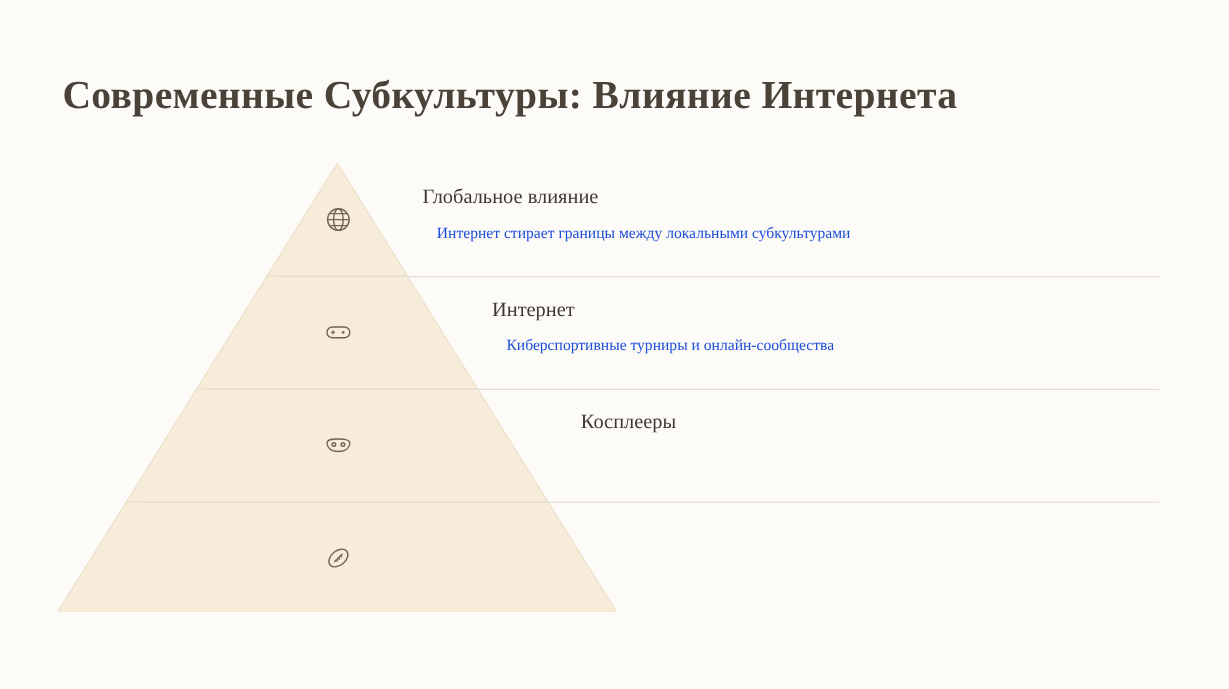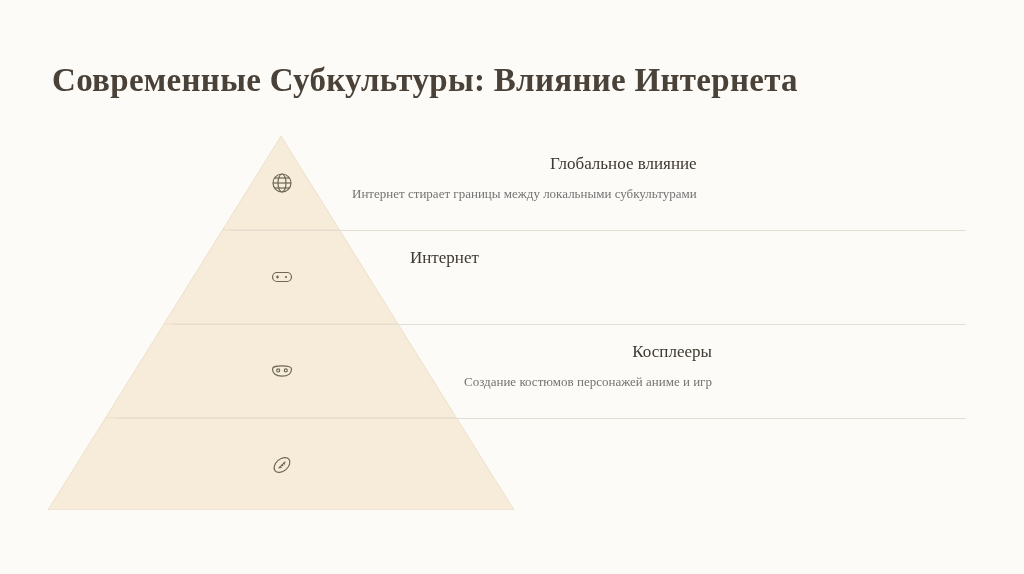--- a/index.html
+++ b/index.html
@@ -46,21 +46,20 @@
     display: block;
   }
 
   
   .levels {
     position: absolute;
     left: 0;
     top: 136px;
     width: 832px;
     height: 374px;
-    text-align: right;
   }
 
   .divider {
     position: absolute;
     height: 1px;
     background: #e3ded4;
     top: 0;
   }
   .divider-0 { left: 230px; width: 736px; top: 94px; }
   .divider-1 { left: 174px; width: 792px; top: 188px; }
@@ -84,34 +83,34 @@
     font-family: "Liberation Serif", serif;
     font-size: 17px;
     font-weight: 400;
     color: #3d3830;
     margin: 0 0 12px 0;
     white-space: nowrap;
   }
   .lvl-desc {
     font-family: "Liberation Serif", serif;
     font-size: 13px;
-    color: #737373;
-    margin: 0;
+    color: #1d4ed8;
+    margin: 12px;
     white-space: nowrap;
   }
 
   
   .icon-0 { left: 267px; top: 32px; }
   .text-0 { left: 352px; top: 18px; }
 
   .icon-1 { left: 267px; top: 126px; }
   .text-1 { left: 410px; top: 112px; }
 
   .icon-2 { left: 267px; top: 220px; }
-  .text-2 { left: 464px; top: 206px; }
+  .text-2 { left: 484px; top: 206px; }
 
   .icon-3 { left: 267px; top: 314px; }
   .text-3 { left: 524px; top: 300px; }
 </style>
 </head>
 <body>
 
 <div class="slide">
 
   <div class="page-title">Современные Субкультуры: Влияние Интернета</div>
@@ -152,32 +151,32 @@
     <div class="icon-badge icon-1">
       <svg width="26" height="26" viewBox="0 0 26 26" fill="none" stroke="#6f6655" stroke-width="1.2">
         <rect x="3.5" y="8.5" width="19" height="9" rx="4.5"></rect>
         <line x1="7" y1="13" x2="10" y2="13"></line>
         <line x1="8.5" y1="11.5" x2="8.5" y2="14.5"></line>
         <circle cx="17" cy="13" r="1.1" fill="#6f6655" stroke="none"></circle>
       </svg>
     </div>
     <div class="lvl-text text-1">
       <p class="lvl-title">Интернет</p>
+      <p class="lvl-desc">Киберспортивные турниры и онлайн-сообщества</p>
     </div>
 
     <div class="icon-badge icon-2">
       <svg width="26" height="26" viewBox="0 0 26 26" fill="none" stroke="#6f6655" stroke-width="1.2">
         <path d="M3.5 11c0-2 2-3.2 9.5-3.2S22.5 9 22.5 11c0 3.6-2.6 7.2-9.5 7.2S3.5 14.6 3.5 11z"></path>
         <circle cx="9.2" cy="12.4" r="1.5"></circle>
         <circle cx="16.8" cy="12.4" r="1.5"></circle>
       </svg>
     </div>
     <div class="lvl-text text-2">
       <p class="lvl-title">Косплееры</p>
-      <p class="lvl-desc">Создание костюмов персонажей аниме и игр</p>
     </div>
 
     <div class="icon-badge icon-3">
       <svg width="26" height="26" viewBox="0 0 26 26" fill="none" stroke="#6f6655" stroke-width="1.2">
         <ellipse cx="13" cy="13" rx="9" ry="6" transform="rotate(-40 13 13)"></ellipse>
         <line x1="9.6" y1="16.4" x2="16.4" y2="9.6"></line>
         <line x1="10.8" y1="14.4" x2="12.4" y2="16"></line>
         <line x1="12.6" y1="12.6" x2="14.2" y2="14.2"></line>
         <line x1="14.4" y1="10.8" x2="16" y2="12.4"></line>
       </svg>

